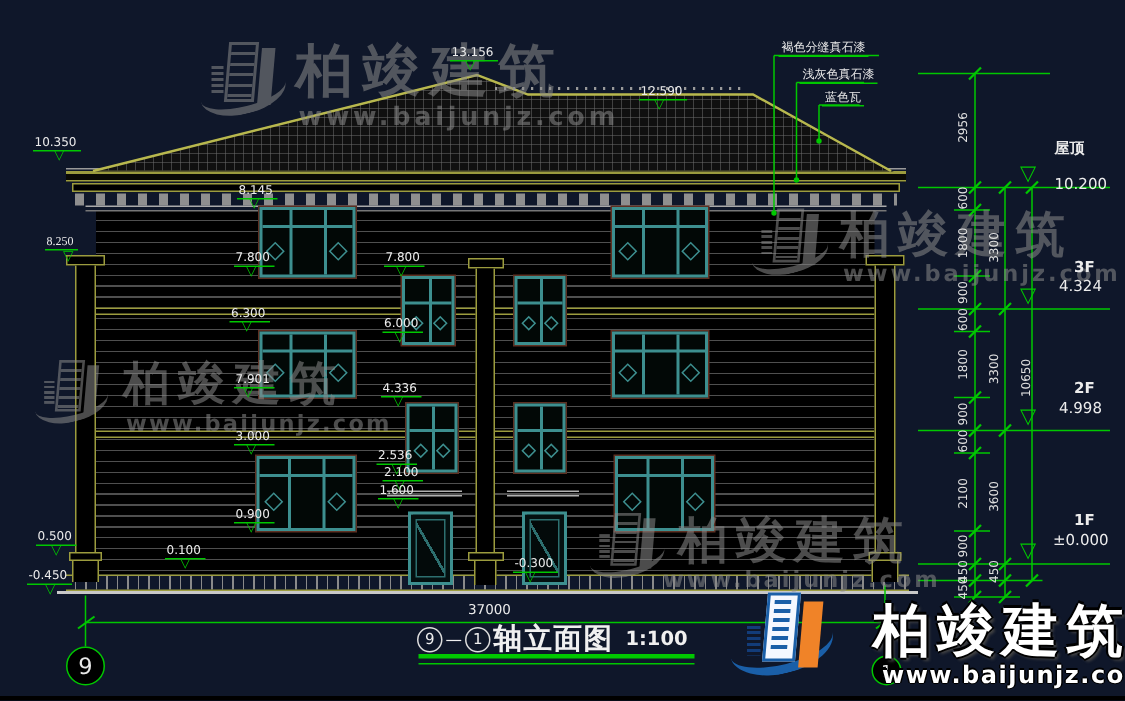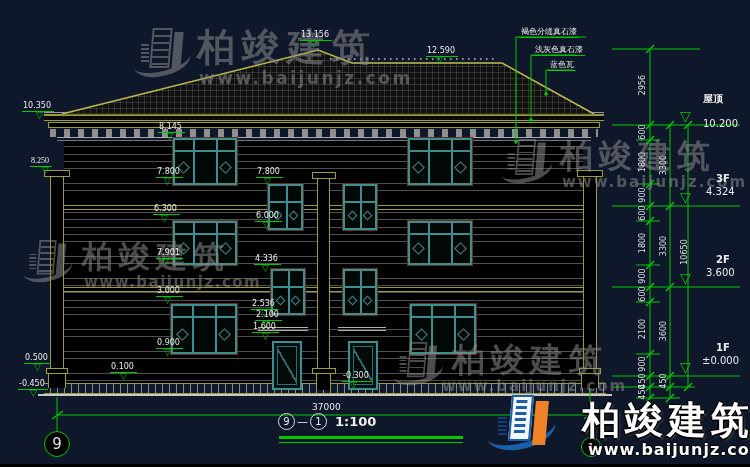--- a/index.html
+++ b/index.html
@@ -314,59 +314,60 @@
   <div class="mat" style="left:533px;top:45px">浅灰色真石漆</div>
   <div class="mat" style="left:548px;top:60px">蓝色瓦</div>
 
   <div class="flab" style="left:703px;top:92px;font-weight:bold">屋顶</div>
   <div class="flab" style="left:703px;top:118px">10.200</div>
   <div class="ftri" style="left:680px;top:110px">▽</div>
   <div class="flab" style="left:716px;top:173px;font-weight:bold">3F</div>
   <div class="flab" style="left:706px;top:186px">4.324</div>
   <div class="ftri" style="left:680px;top:191px">▽</div>
   <div class="flab" style="left:716px;top:254px;font-weight:bold">2F</div>
-  <div class="flab" style="left:706px;top:267px">3.600</div>
+  <div class="flab" style="left:706px;top:267px">4.998</div>
   <div class="ftri" style="left:680px;top:272px">▽</div>
   <div class="flab" style="left:716px;top:342px;font-weight:bold">1F</div>
   <div class="flab" style="left:702px;top:355px">±0.000</div>
   <div class="ftri" style="left:680px;top:361px">▽</div>
 
   <div class="flab" style="left:312px;top:402px;font-size:9px">37000</div>
   <div class="bubble" style="left:44px;top:431px;width:26px;height:26px;font-size:15px">9</div>
   <div class="bubble" style="left:581px;top:437px;width:20px;height:20px;font-size:11px">1</div>
 
   <div class="title-row">
     <span class="tcirc">9</span>
     <span style="font-size:11px">—</span>
     <span class="tcirc">1</span>
+    <span class="title-name">轴立面图</span>
     <span class="title-scale">1:100</span>
   </div>
   <div class="grnbar" style="left:279px;top:436px;width:184px;height:3px"></div>
   <div class="grnbar" style="left:279px;top:442px;width:184px;height:1px"></div>
 
   <div class="clogo">
     <div class="cl-sw"></div>
     <div class="cl-b1">
         <div class="cl-b1i"></div>
       </div>
     <div class="cl-b2"></div>
     <div class="cl-b3"></div>
     <div class="cl-t1">柏竣建筑</div>
     <div class="cl-t2">www.baijunjz.com</div>
   </div>
 
 <div class="elv" style="left: 300px; top: 30px;">
       <div class="lb">13.156</div>
       <div class="tri" style="margin-left:10px">▽</div>
     </div>
-    <div class="elv" style="left: 426px; top: 46px;">
+    <div class="elv" style="left: 426px; top: 56px;">
       <div class="lb">12.590</div>
       <div class="tri" style="margin-left:10px">▽</div>
     </div>
-    <div class="elv" style="left: 22px; top: 101px;">
+    <div class="elv" style="left: 22px; top: 90px;">
       <div class="lb">10.350</div>
       <div class="tri" style="margin-left:14px">▽</div>
     </div>
     <div class="elv" style="left: 30px; top: 156px; font-family: Liberation Serif, serif;">
       <div class="lb">8.250</div>
       <div class="tri" style="margin-left:12px">▽</div>
     </div>
     <div class="elv" style="left: 158px; top: 122px;">
       <div class="lb">8.145</div>
       <div class="tri" style="margin-left:8px">▽</div>

